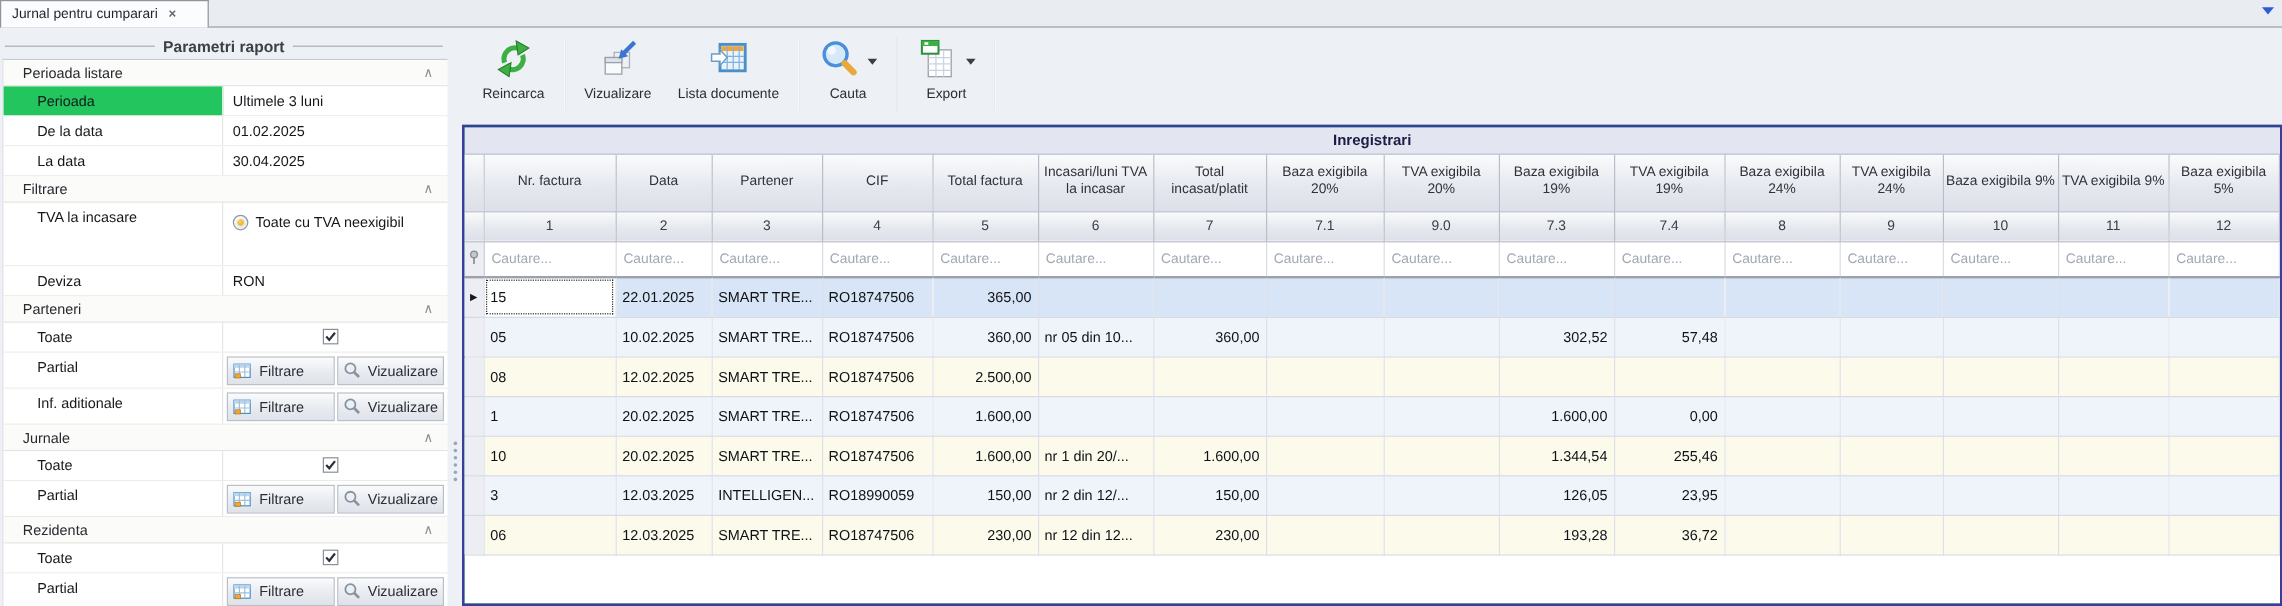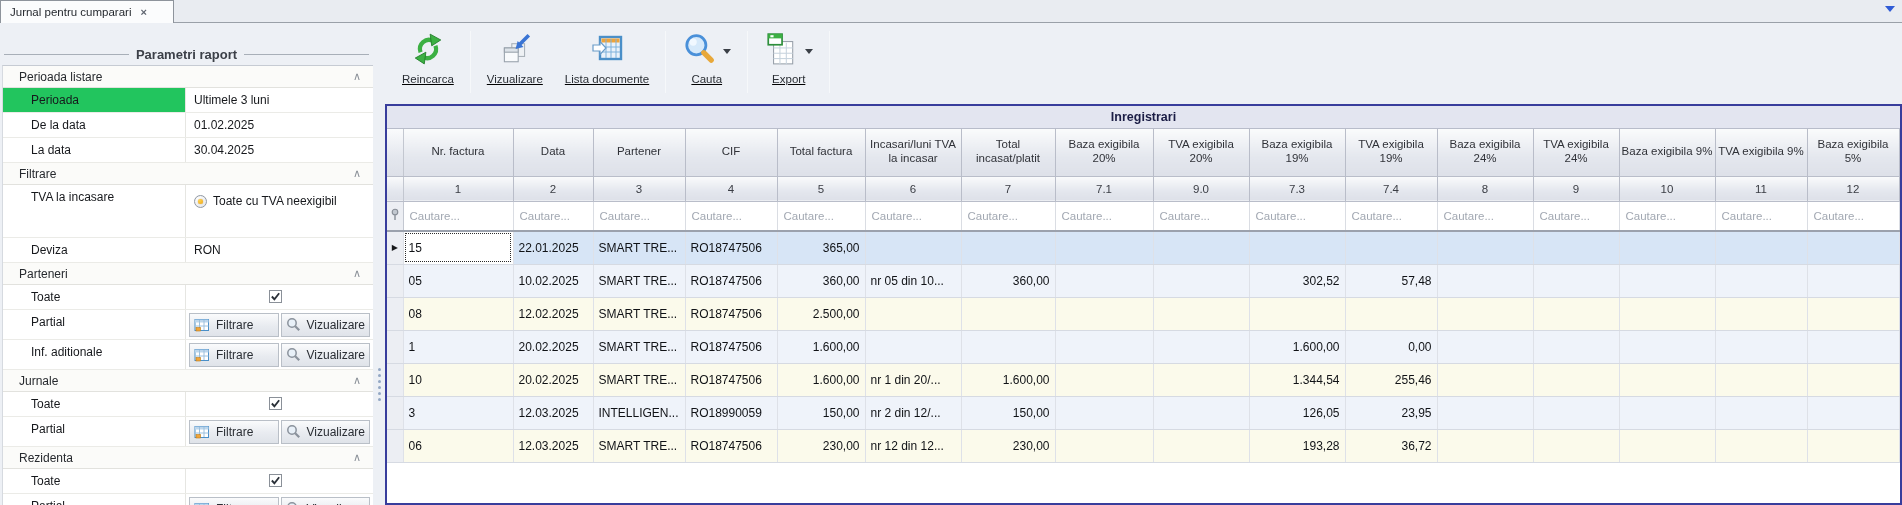--- a/index.html
+++ b/index.html
@@ -11,21 +11,21 @@
   .tab { display:flex; align-items:center; gap:9px; padding:0 10px 0 9px; height:23px; width:174px;
     background:#fbfcfd; border:1px solid #8e949c; border-bottom:none; font-size:11.5px; color:#1f2329; }
   .tab-close { color:#5f6570; font-weight:bold; font-size:11px; cursor:pointer; line-height:1; }
   .tab-overflow { position:absolute; right:7px; top:6px; width:0; height:0;
     border-left:5px solid transparent; border-right:5px solid transparent; border-top:6px solid #2f5bd6; }
 
   .main { display:flex; height:482px; }
 
   
   .panel { width:373px; background:#edf0f5; padding-top:4px; }
-  .panel-caption { display:flex; align-items:center; gap:7px; height:22px; padding:0 4px;margin-top:16px; }
+  .panel-caption { display:flex; align-items:center; gap:7px; height:22px; padding:0 4px; }
   .panel-caption .pcline { flex:1; height:1px; background:#a8afb8; }
   .panel-caption .pctext { font-weight:bold; font-size:13px; color:#3c4048; }
   .panel-body { margin-left:2px; background:#ffffff; border-top:1px solid #c6cbd3; border-left:1px solid #d6dae0; }
   .pcat { display:flex; align-items:center; height:22px; padding:0 12px 0 16px;
     background:#fbfbf9; border-bottom:1px solid #e2e2de; font-size:12px; color:#26292e;gap:28px; }
   .pcat .chev { margin-left:auto; color:#8a9098; font-size:11px; }
   .prow { display:flex; min-height:25px; border-bottom:1px solid #ebebe7; background:#fff; font-size:12px; color:#16181c; }
   .plabel { width:183px; padding:5px 4px 0 28px; border-right:1px solid #e6e6e2; }
   .prow.psel .plabel { background:#22c55e; }
   .pvalue { flex:1; padding:5px 16px 2px 8px; }
@@ -46,21 +46,21 @@
 
   
   .splitter { width:12px; background:#edf0f5; display:flex; justify-content:center; }
   .grip { display:flex; flex-direction:column; gap:3px; margin-top:345px; }
   .grip i { width:3px; height:3px; border-radius:50%; background:#93a7c4; }
 
   
   .right { flex:1; display:flex; flex-direction:column; overflow:hidden; }
   .toolbar { height:78px; display:flex; align-items:stretch; padding:2px 0 0 6px; }
   .tbtn { display:flex; flex-direction:column; align-items:center; justify-content:flex-start;
-    padding:5px 10px 3px 10px; cursor:pointer; border:1px solid transparent; border-radius:2px;text-decoration:underline; }
+    padding:5px 10px 3px 10px; cursor:pointer; border:1px solid transparent; border-radius:2px; }
   .ticonrow { display:flex; align-items:center; height:40px; }
   .tarrow { margin-left:7px; width:0; height:0; border-left:4px solid transparent; border-right:4px solid transparent;
     border-top:5px solid #3a3f46; }
   .tlabel { font-size:11.5px; color:#2a2e34; margin-top:2px; white-space:nowrap; }
   .tsep { width:1px; background:#c3c8d0; border-right:1px solid #f6f8fa; margin:6px 5px 8px 5px; }
 
   
   .gridwrap { flex:1; margin-top:3px; border:2px solid var(--grid-border); background:#0f766e;
     display:flex; flex-direction:column; overflow:hidden; }
   .grid-caption { height:23px; background:#e3e5f0; border-bottom:1px solid #b8bcca; display:flex;

